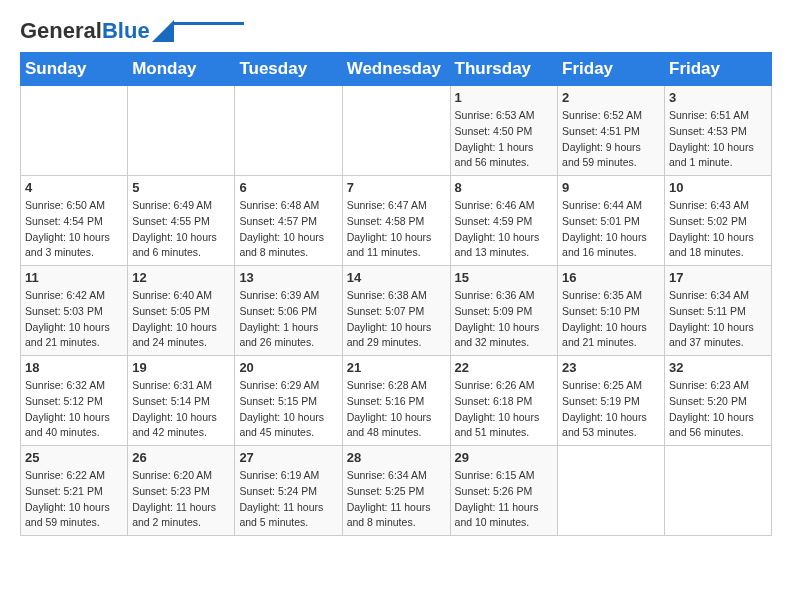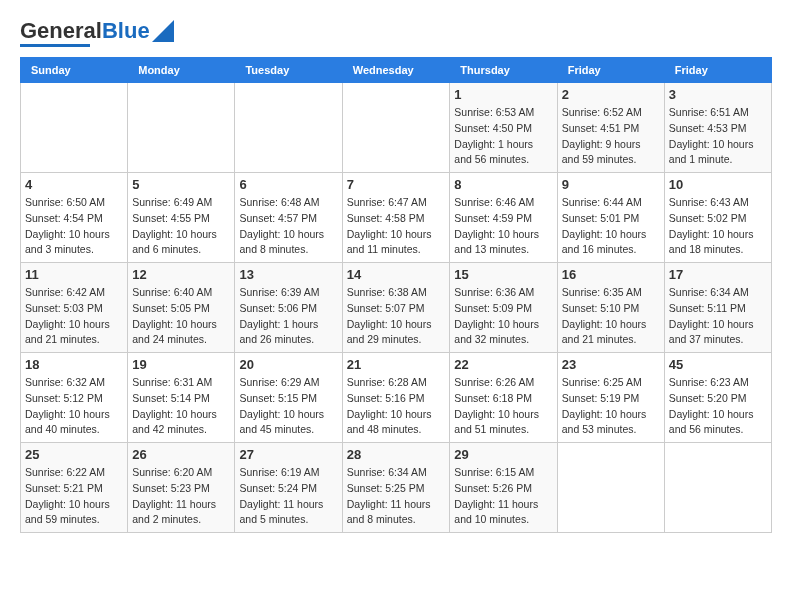--- a/index.html
+++ b/index.html
@@ -11,21 +11,21 @@
       padding: 20px;
     }
     .header-area {
       display: flex;
       justify-content: space-between;
       align-items: flex-start;
       margin-bottom: 10px;
     }
     .logo {
       display: flex;
-      flex-direction: column;
+      flex-direction: row;
       align-items: flex-start;
     }
     .logo-text {
       font-size: 22px;
       font-weight: bold;
       color: #333;
       line-height: 1;
     }
     .logo-text span.blue { color: #1a6bbf; }
     .logo-underline {
@@ -48,23 +48,23 @@
       color: #333;
     }
     .calendar {
       width: 100%;
       border-collapse: collapse;
       font-size: 11px;
     }
     .calendar thead th {
       background: #2a7de1;
       color: #fff;
-      padding: 6px 10px;
+      padding: 6px 4px;
       text-align: left;
-      font-size: 11px;
+      font-size: 17px;
       font-weight: bold;
       border: 1px solid #2a7de1;
     }
     .calendar tbody td {
       border: 1px solid #ccc;
       vertical-align: top;
       padding: 4px;
       width: 108px;
       min-height: 80px;
       background: #fff;
@@ -265,21 +265,21 @@
           <div class="day-info">Sunset: 6:18 PM</div>
           <div class="day-info">Daylight: 10 hours and 51 minutes.</div>
         </td>
         <td>
           <span class="day-number">23</span>
           <div class="day-info">Sunrise: 6:25 AM</div>
           <div class="day-info">Sunset: 5:19 PM</div>
           <div class="day-info">Daylight: 10 hours and 53 minutes.</div>
         </td>
         <td>
-          <span class="day-number">45</span>
+          <span class="day-number">32</span>
           <div class="day-info">Sunrise: 6:23 AM</div>
           <div class="day-info">Sunset: 5:20 PM</div>
           <div class="day-info">Daylight: 10 hours and 56 minutes.</div>
         </td>
       </tr>
       <tr>
         <td>
           <span class="day-number">25</span>
           <div class="day-info">Sunrise: 6:22 AM</div>
           <div class="day-info">Sunset: 5:21 PM</div>

